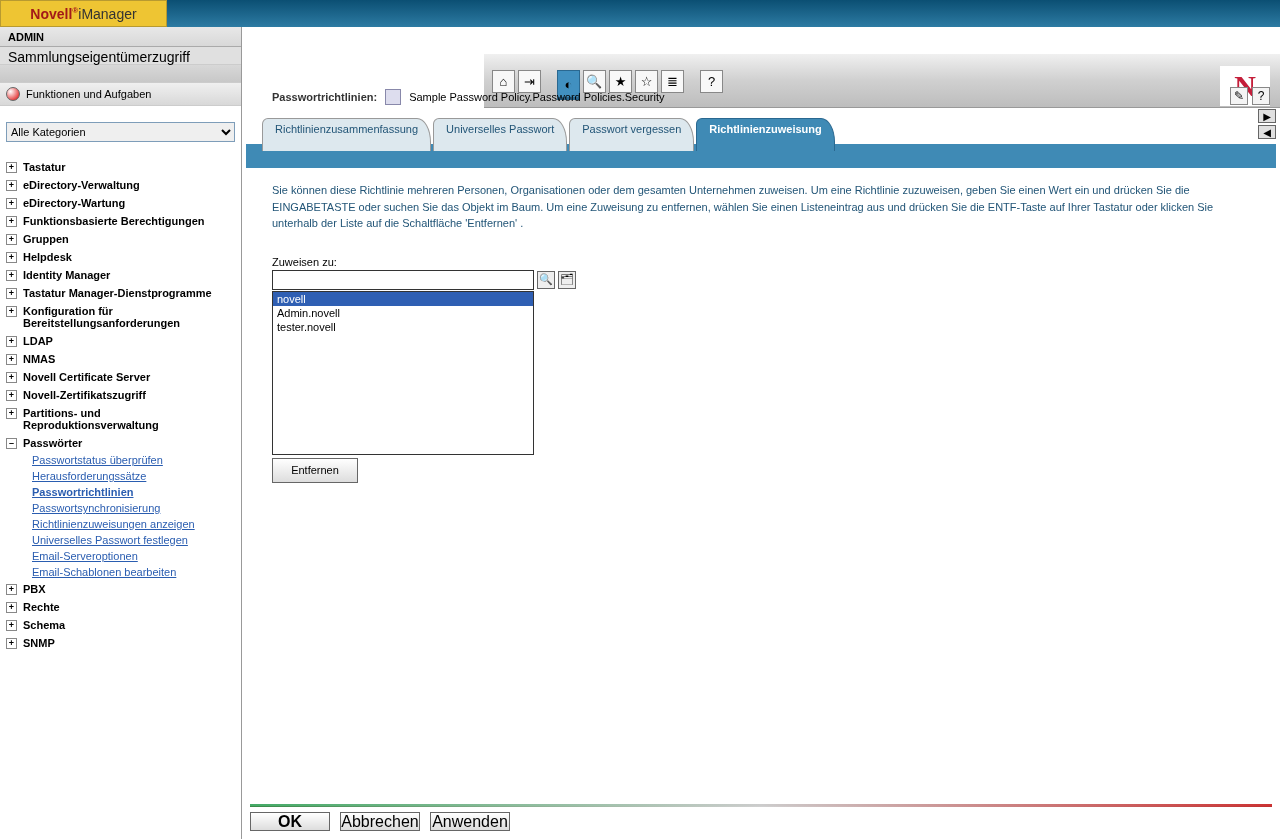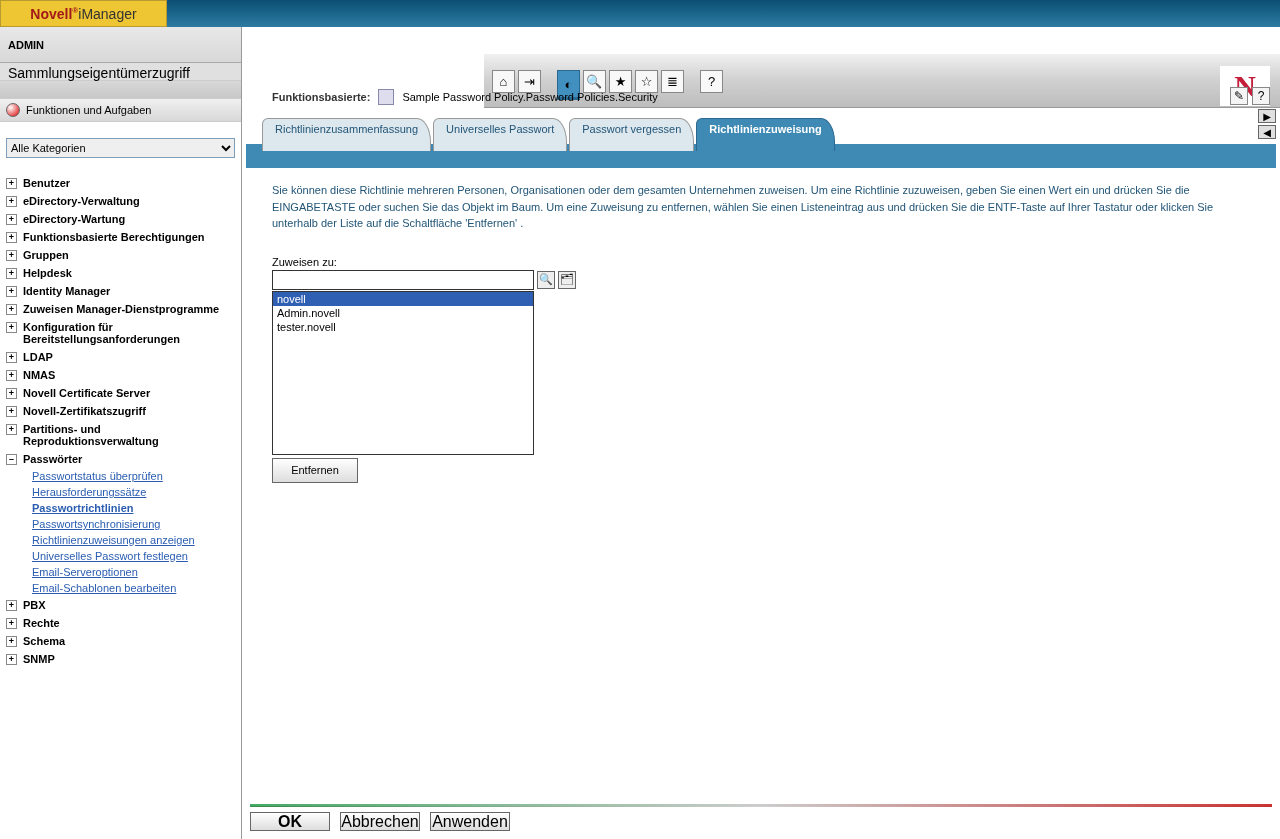--- a/index.html
+++ b/index.html
@@ -4,21 +4,21 @@
 <style>
 * { box-sizing: border-box; margin: 0; padding: 0; }
 body { font-family: Verdana, Arial, sans-serif; font-size: 11px; color: #000; background: #fff; width: 1280px; height: 839px; overflow: hidden; }
 
 .header-band { height: 27px; display: flex; }
 .logo-box { width: 167px; height: 27px; background: #eec533; border: 1px solid #b89a30; display: flex; align-items: center; justify-content: center; font-weight: bold; color: #a31919; font-size: 14px; }
 .logo-box .reg { font-size: 8px; position: relative; top: -3px; }
 .logo-box .im { color: #333; font-weight: normal; }
 .header-bg { flex: 1; background: linear-gradient(to bottom, #0b4f73, #2d7ba3); height: 27px; }
 
-.admin-bar { height: 36px; background: linear-gradient(to bottom, #e8e8e8, #d8d8d8); border-bottom: 1px solid #aaa; display: flex; align-items: center; padding: 0 8px; font-weight: bold; }
+.admin-bar { height: 20px; background: linear-gradient(to bottom, #e8e8e8, #d8d8d8); border-bottom: 1px solid #aaa; display: flex; align-items: center; padding: 0 8px; font-weight: bold; }
 .sammlung-bar { height: 18px; background: #e0e0e0; padding: 2px 8px; border-bottom: 1px solid #ccc; font-size: 14px; }
 
 .toolbar-band { position: absolute; left: 242px; top: 27px; height: 54px; right: 0; background: linear-gradient(to bottom, #f0f0f0 0%, #d0d0d0 50%, #bdbdbd 100%); border-bottom: 1px solid #999; }
 .toolbar-icons { position: absolute; top: 12px; left: 8px; display: flex; gap: 3px; align-items: center; }
 .tool-btn { width: 23px; height: 23px; border: 1px solid #888; background: #f8f8f8; display: flex; align-items: center; justify-content: center; cursor: pointer; font-size: 13px; }
 .tool-btn.active { background: #4190c0; border-color: #2a6890; border-bottom: 3px solid #2a6890; height: 30px; position: relative; top: 4px; }
 .spacer { width: 10px; }
 .big-n { position: absolute; right: 10px; top: 12px; font-family: "Times New Roman", serif; font-size: 30px; font-weight: bold; color: #c41e3a; background: #fff; width: 50px; height: 40px; display: flex; align-items: center; justify-content: center; }
 
 .main { display: flex; height: calc(839px - 27px); }
@@ -89,21 +89,21 @@
       <span>Funktionen und Aufgaben</span>
     </div>
     <div class="dropdown">
       <select>
         <option>Alle Kategorien</option>
       </select>
     </div>
     <div class="tree" id="tree">
         <div class="tree-item">
           <div class="tree-toggle">+</div>
-          <div class="tree-label">Benutzer</div>
+          <div class="tree-label">Tastatur</div>
         </div>
         <div class="tree-item">
           <div class="tree-toggle">+</div>
           <div class="tree-label">eDirectory-Verwaltung</div>
         </div>
         <div class="tree-item">
           <div class="tree-toggle">+</div>
           <div class="tree-label">eDirectory-Wartung</div>
         </div>
         <div class="tree-item">
@@ -117,21 +117,21 @@
         <div class="tree-item">
           <div class="tree-toggle">+</div>
           <div class="tree-label">Helpdesk</div>
         </div>
         <div class="tree-item">
           <div class="tree-toggle">+</div>
           <div class="tree-label">Identity Manager</div>
         </div>
         <div class="tree-item">
           <div class="tree-toggle">+</div>
-          <div class="tree-label">Zuweisen Manager-Dienstprogramme</div>
+          <div class="tree-label">Tastatur Manager-Dienstprogramme</div>
         </div>
         <div class="tree-item">
           <div class="tree-toggle">+</div>
           <div class="tree-label">Konfiguration für Bereitstellungsanforderungen</div>
         </div>
         <div class="tree-item">
           <div class="tree-toggle">+</div>
           <div class="tree-label">LDAP</div>
         </div>
         <div class="tree-item">
@@ -211,21 +211,21 @@
         <div class="spacer"></div>
         <div class="tool-btn">
             <span>?</span>
           </div>
       </div>
       <div class="big-n">N</div>
     </div>
 
     <div class="content-inner">
       <div class="page-title-row">
-        <span class="pt">Funktionsbasierte:</span>
+        <span class="pt">Passwortrichtlinien:</span>
         <span class="obj-icon"></span>
         <span>Sample Password Policy.Password Policies.Security</span>
         <div class="right-icons">
           <div class="right-icon">
               <span>✎</span>
             </div>
           <div class="right-icon">
               <span>?</span>
             </div>
         </div>

